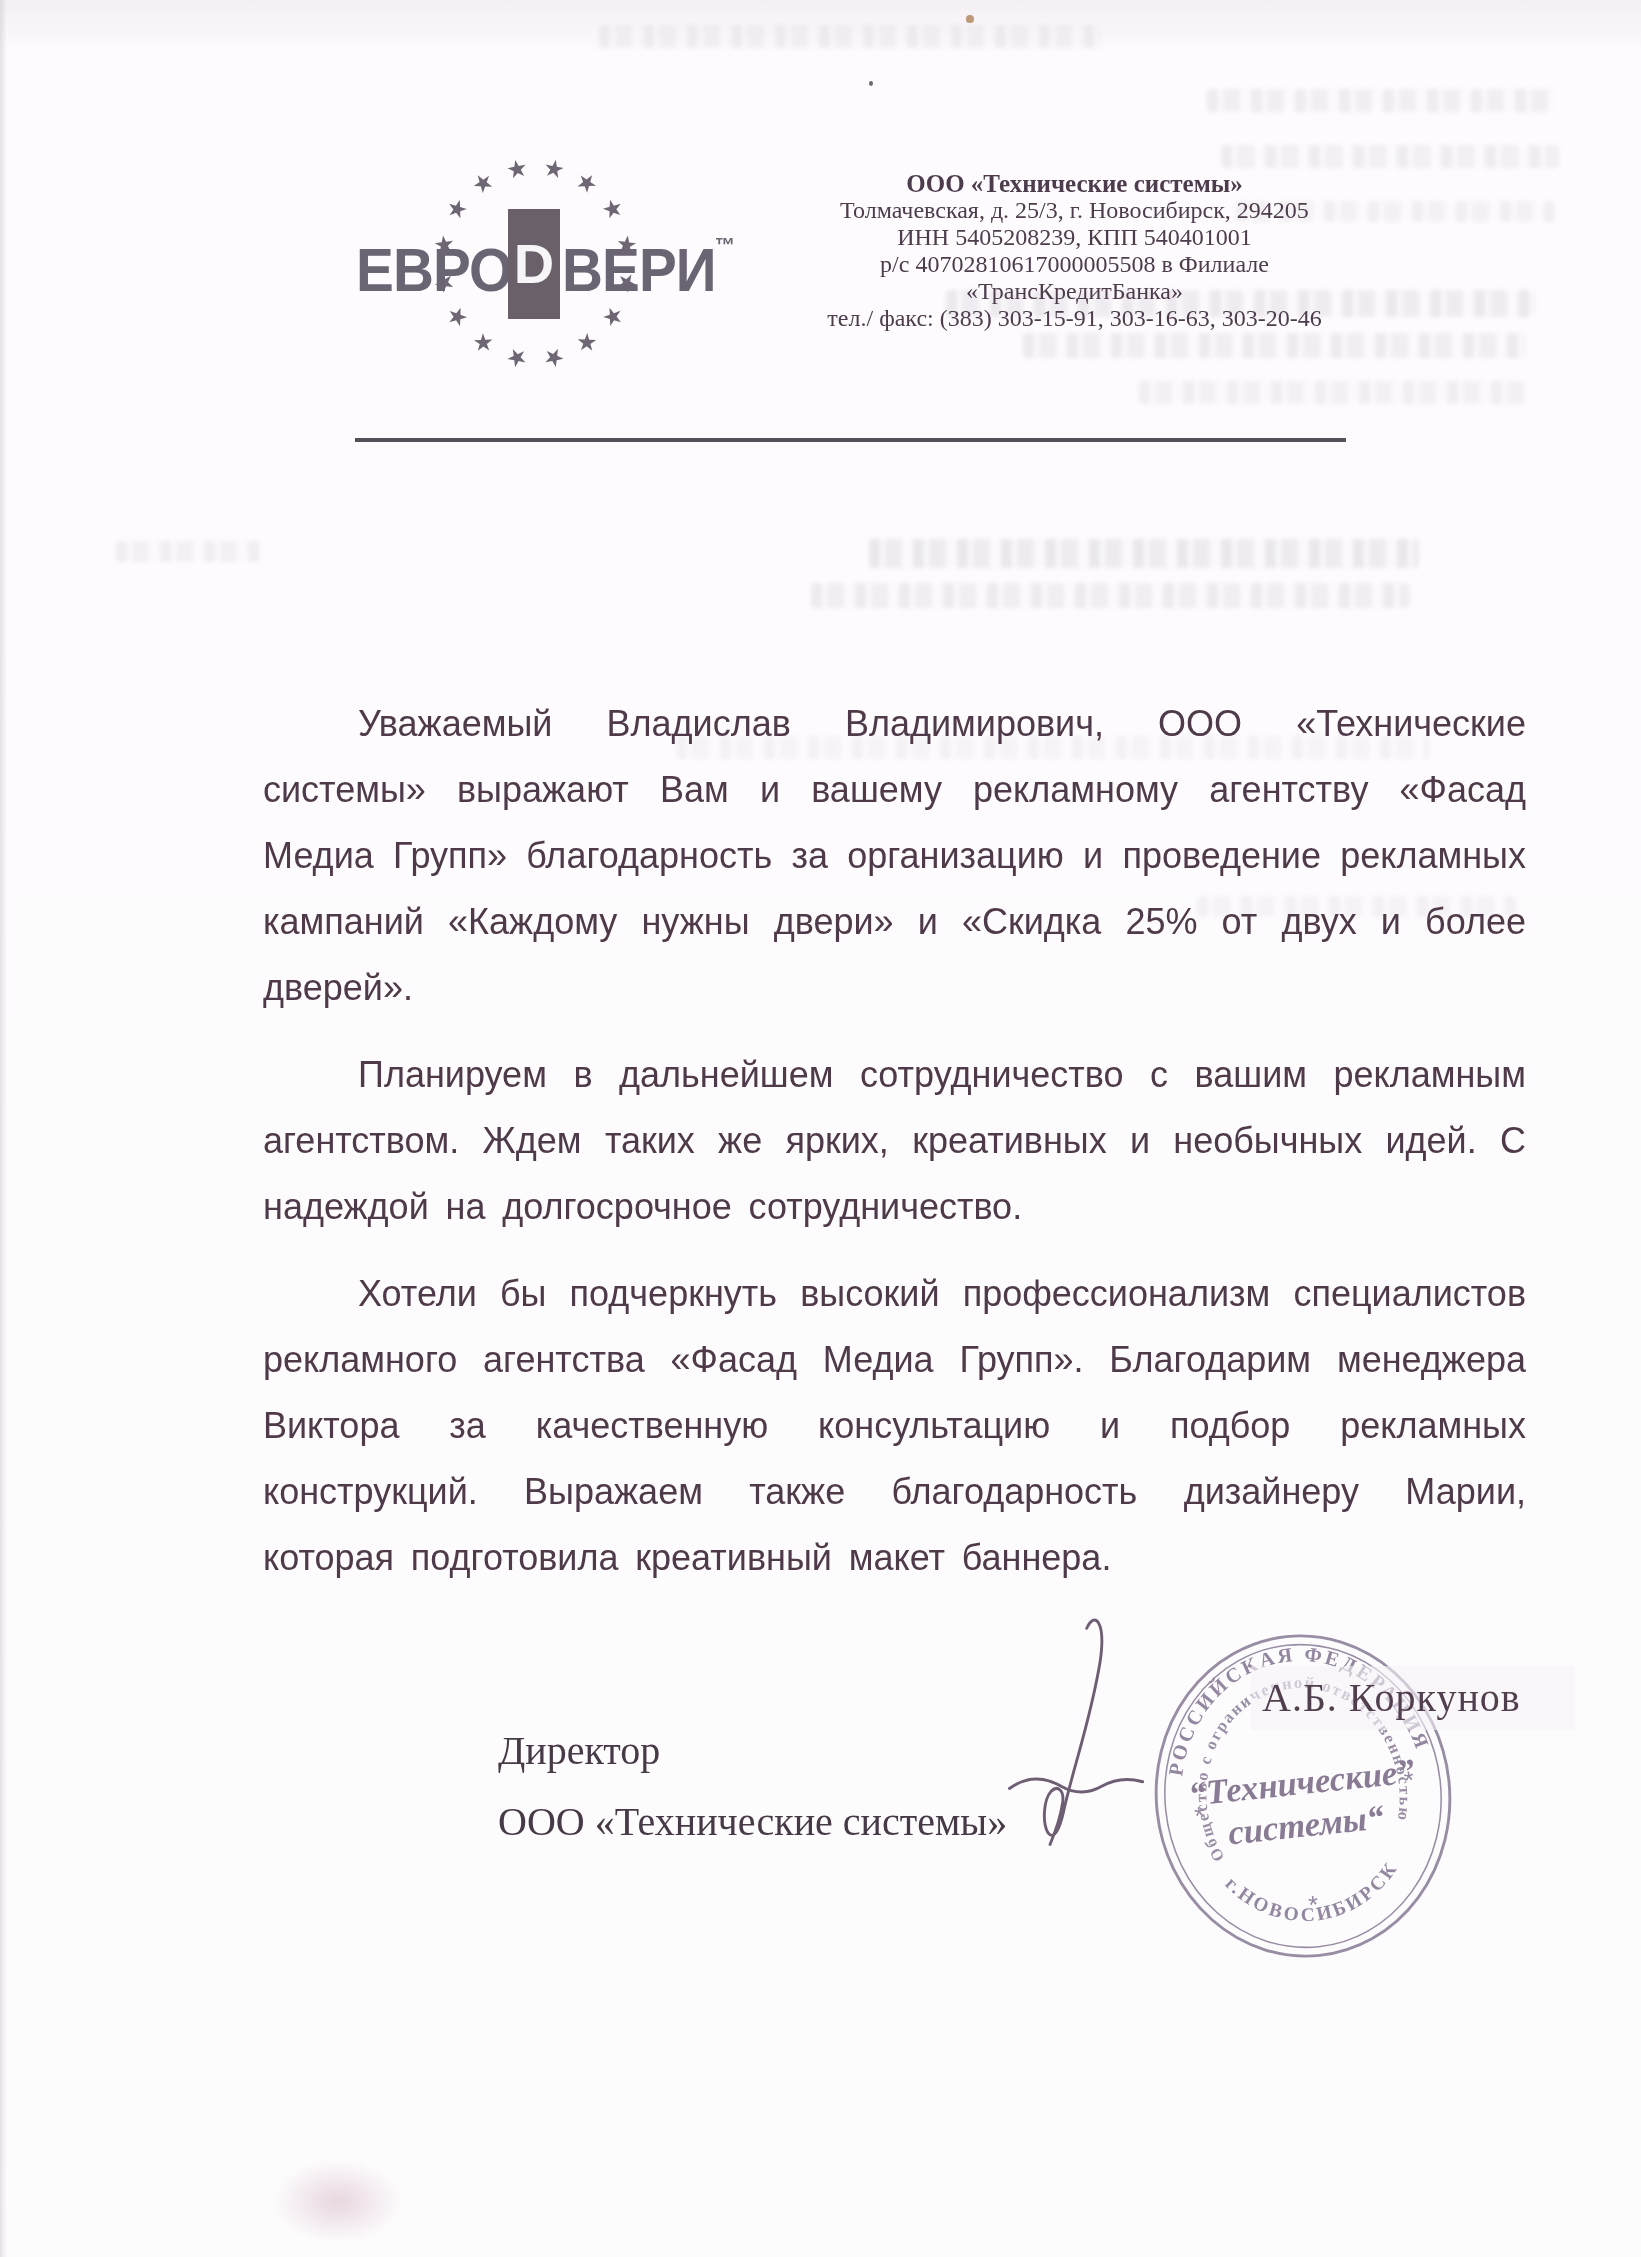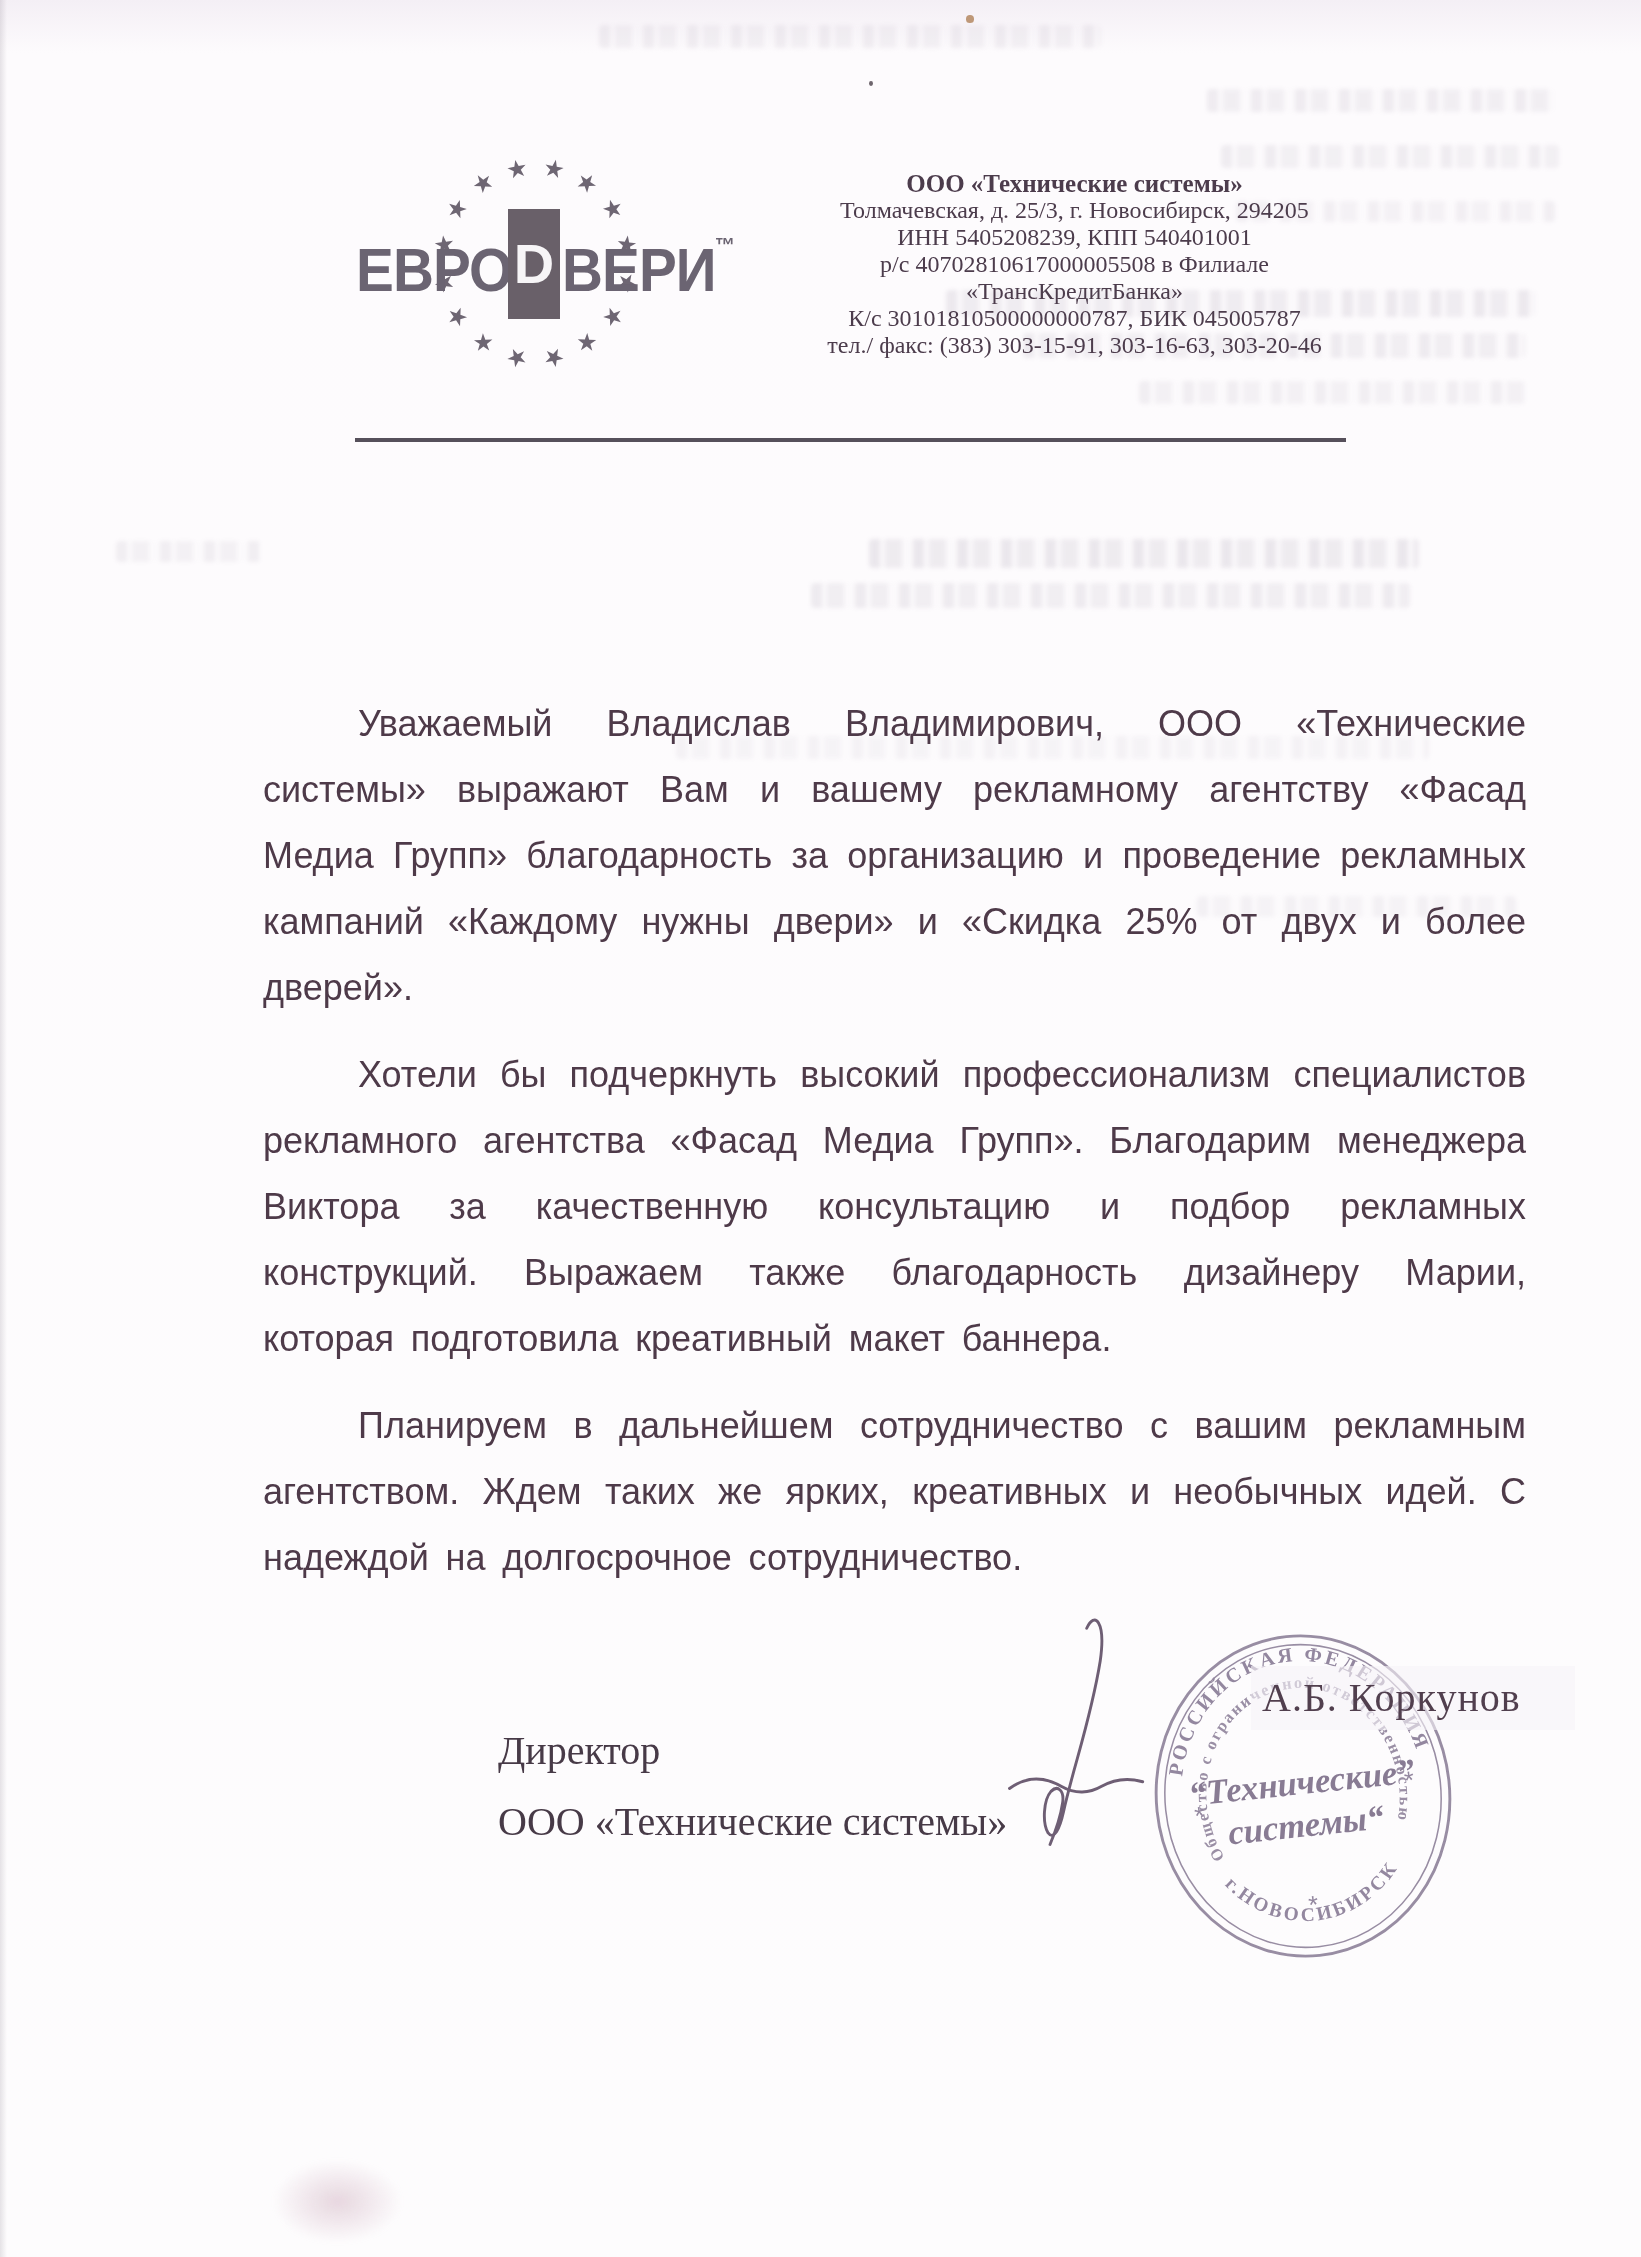--- a/index.html
+++ b/index.html
@@ -141,31 +141,30 @@
     <div class="logo-word logo-veri">ВЕРИ</div>
     <div class="logo-tm">™</div>
   </div>
 
   <div class="company">
     <div class="co-name">ООО «Технические системы»</div>
     <div>Толмачевская,  д. 25/3, г. Новосибирск, 294205</div>
     <div>ИНН 5405208239, КПП 540401001</div>
     <div>р/с 40702810617000005508 в Филиале</div>
     <div>«ТрансКредитБанка»</div>
-    <div>К/с 30101810500000000787, БИК 045005787</div>
     <div>тел./ факс: (383) 303-15-91, 303-16-63, 303-20-46</div>
   </div>
 
   <div class="rule"></div>
 
 
   <div class="body-text">
     <p>Уважаемый Владислав Владимирович, ООО «Технические системы» выражают Вам и вашему рекламному агентству «Фасад Медиа Групп» благодарность за организацию и проведение рекламных кампаний «Каждому нужны двери» и «Скидка 25% от двух и более дверей».</p>
+    <p>Планируем в дальнейшем сотрудничество с вашим рекламным агентством. Ждем таких же ярких, креативных и необычных идей. С надеждой на долгосрочное сотрудничество.</p>
     <p>Хотели бы подчеркнуть высокий профессионализм специалистов рекламного агентства «Фасад Медиа Групп». Благодарим менеджера Виктора за качественную консультацию и подбор рекламных конструкций. Выражаем также благодарность дизайнеру Марии, которая подготовила креативный макет баннера.</p>
-    <p>Планируем в дальнейшем сотрудничество с вашим рекламным агентством. Ждем таких же ярких, креативных и необычных идей. С надеждой на долгосрочное сотрудничество.</p>
   </div>
 
   <div class="sig-titles">
     <div>Директор</div>
     <div>ООО «Технические системы»</div>
   </div>
 
   <svg class="stamp" width="332" height="348" viewBox="0 0 344 360">
     <g fill="none" stroke="#8b7e97" stroke-width="3">
       <ellipse cx="172" cy="180" rx="152" ry="166"></ellipse>

